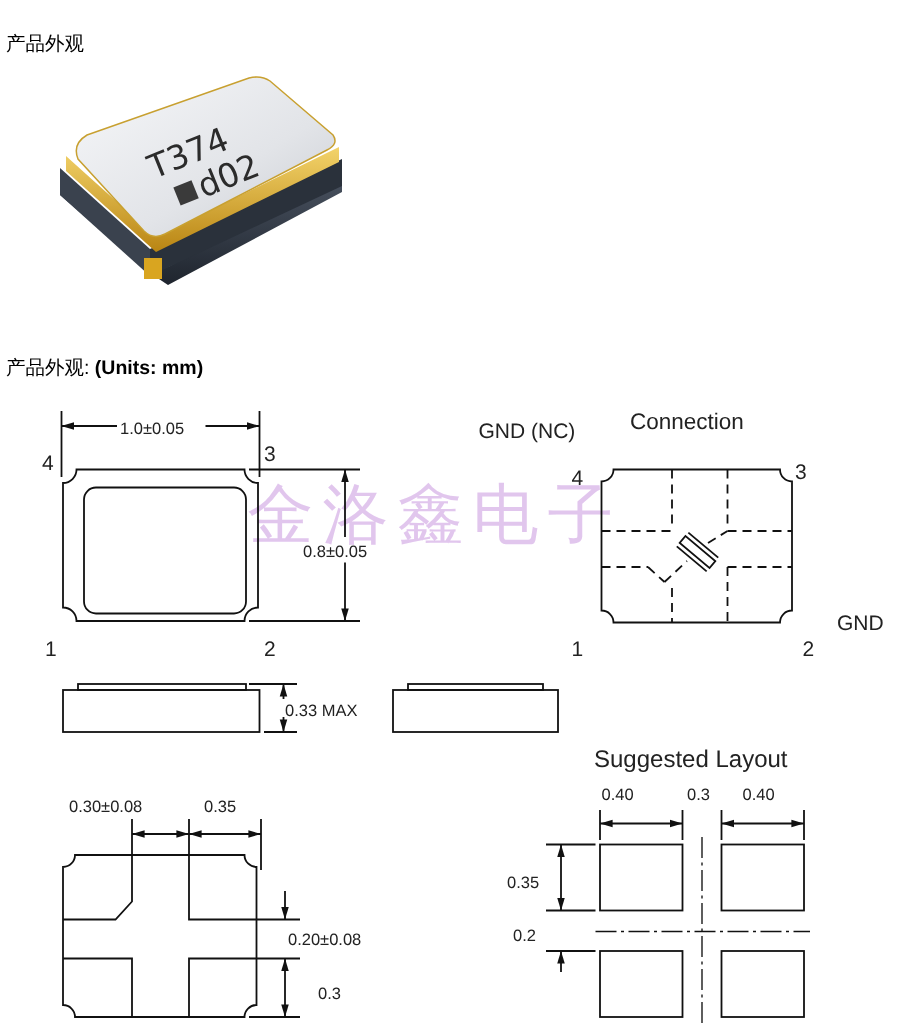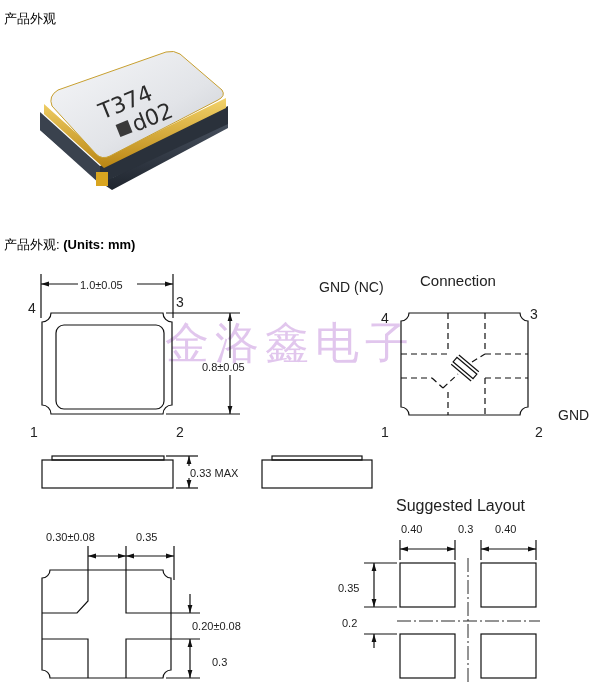--- a/index.html
+++ b/index.html
@@ -1,20 +1,20 @@
 <!DOCTYPE html>
 <html><head>
 <meta charset="utf-8">
 <style>
   html, body { margin: 0; padding: 0; background: #ffffff; }
   body { width: 602px; height: 688px; position: relative; overflow: hidden;
          font-family: "Liberation Sans", "DejaVu Sans", sans-serif; color: #000; }
   .heading { position: absolute; font-size: 13px; color: #000; }
   .heading .bold { font-weight: bold; margin-top: 40px; }
-  #h1 { left: 4px; top: 10px; }
+  #h1 { left: 4px; top: 20px; }
   #h2 { left: 4px; top: 236px; }
   svg { position: absolute; left: 0; top: 0; }
   .lbl { font-family: "Liberation Sans", "DejaVu Sans", sans-serif; fill: #222; }
   .wm { font-family: "DejaVu Sans", "Liberation Sans", sans-serif; }
 </style>
 </head>
 <body>
 
 <div id="h1" class="heading">
   <span>产品外观</span>

